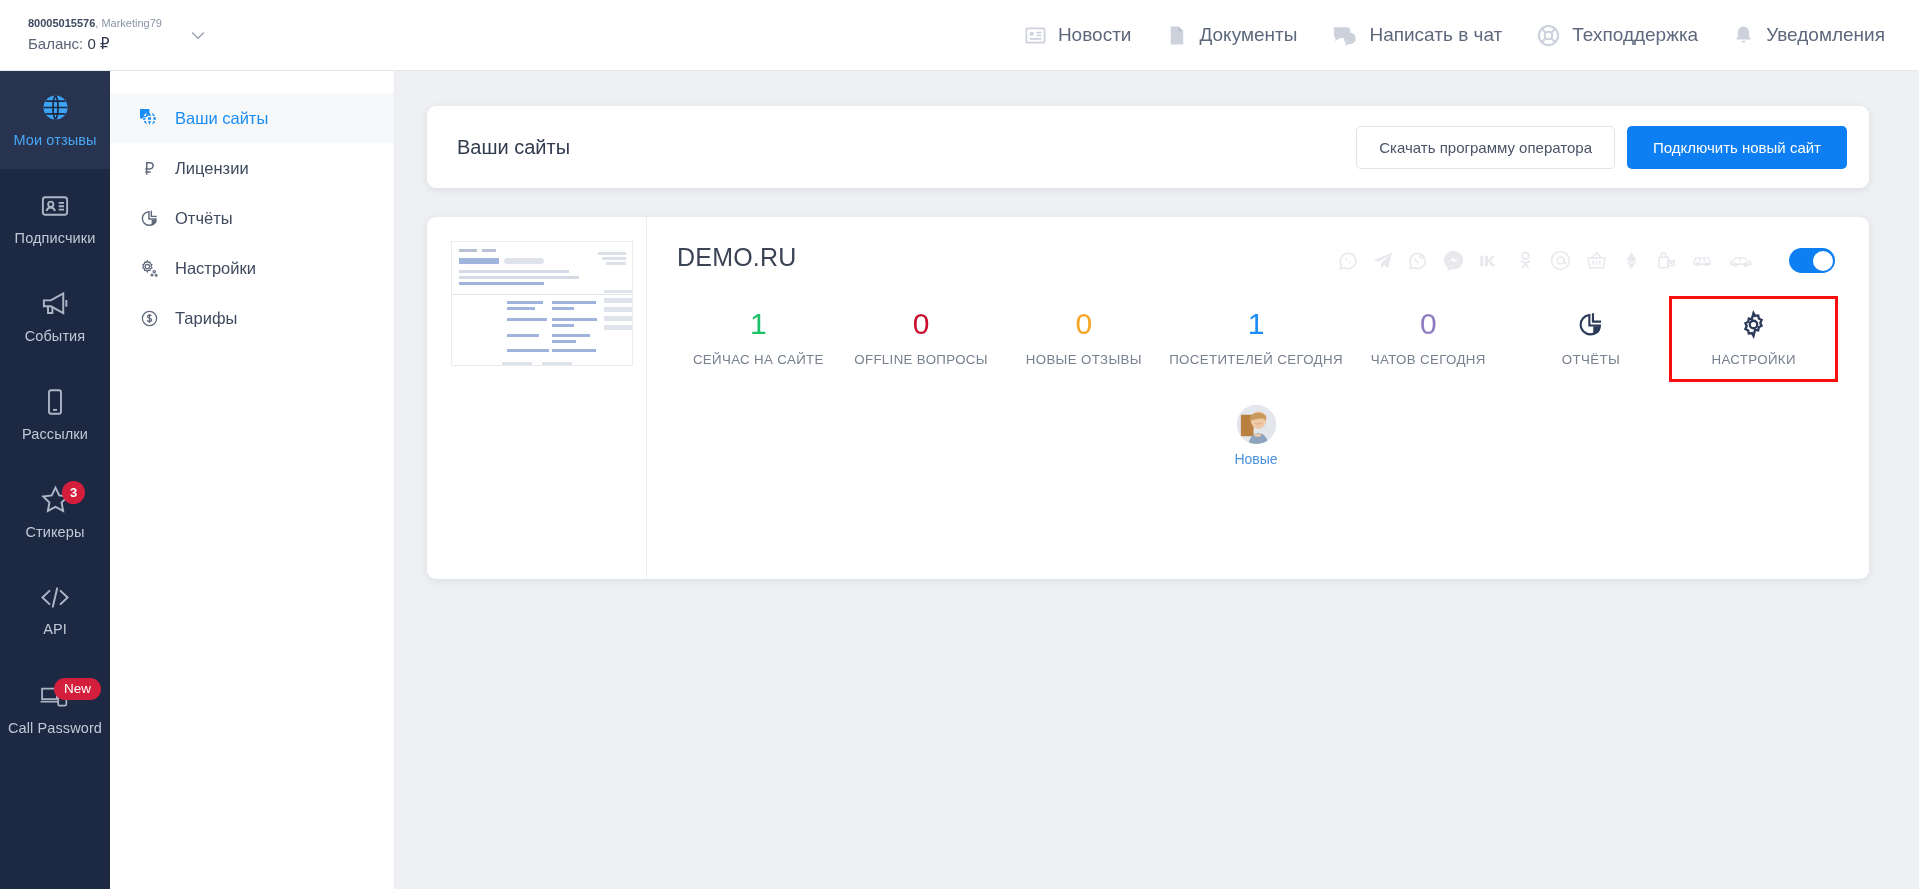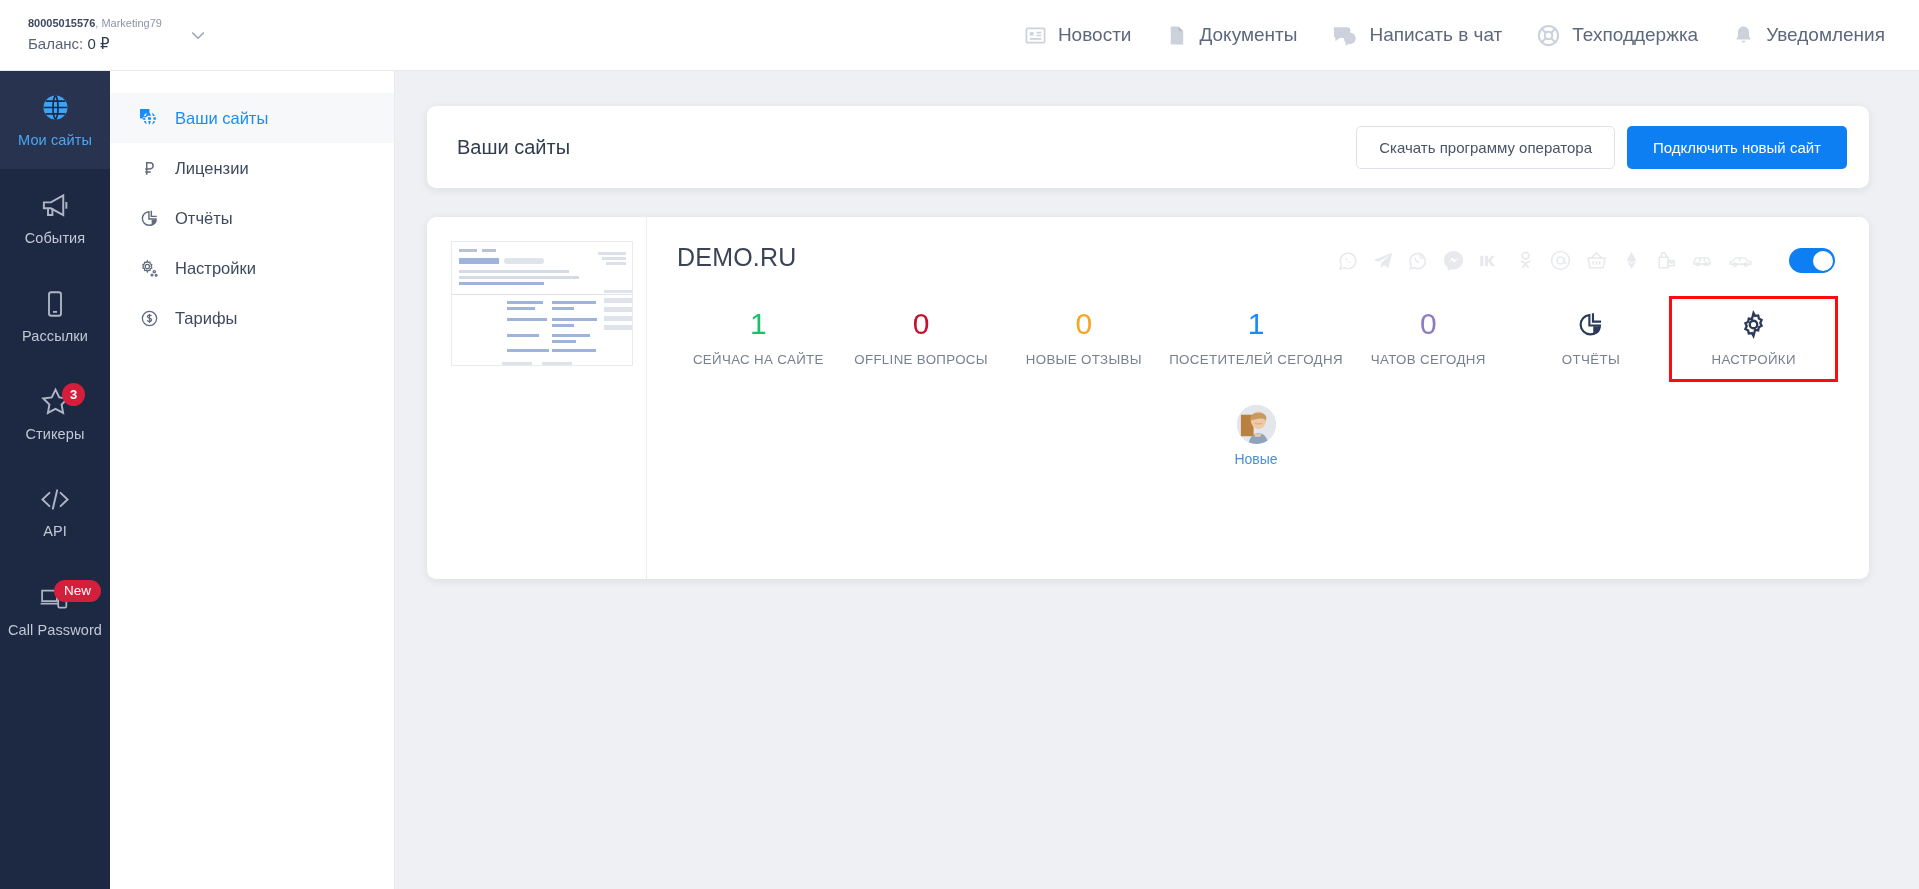--- a/index.html
+++ b/index.html
@@ -267,23 +267,34 @@
 
   <div class="rail-item active">
     <span class="rail-icon">
       <svg viewBox="0 0 24 24" width="31" height="31" fill="none" stroke="#3ca3f5" stroke-width="1.6">
         <circle cx="12" cy="12" r="9.3" fill="#3ca3f5" stroke="none"></circle>
         <g stroke="#1d2843" stroke-width="1.3">
           <path d="M2.9 12h18.2M12 2.8c2.6 2.6 2.6 15.8 0 18.4M12 2.8c-2.6 2.6-2.6 15.8 0 18.4M4.4 7h15.2M4.4 17h15.2"></path>
         </g>
       </svg>
     </span>
-    <span class="rail-label">Мои сайты</span>
-  </div>
-
+    <span class="rail-label">Мои отзывы</span>
+  </div>
+
+  <div class="rail-item">
+    <span class="rail-icon">
+      <svg viewBox="0 0 24 24" width="30" height="30" fill="none" stroke="currentColor" stroke-width="1.5">
+        <rect x="2.3" y="5" width="19.4" height="14" rx="2"></rect>
+        <circle cx="8.6" cy="10.6" r="2.1"></circle>
+        <path d="M5.2 16c.6-1.9 2-2.8 3.4-2.8s2.8.9 3.4 2.8"></path>
+        <path d="M15 9.5h4.2M15 12.2h4.2M15 14.9h4.2"></path>
+      </svg>
+    </span>
+    <span class="rail-label">Подписчики</span>
+  </div>
 
   <div class="rail-item">
     <span class="rail-icon">
       <svg viewBox="0 0 24 24" width="31" height="31" fill="none" stroke="currentColor" stroke-width="1.5">
         <path d="M3 9.6h5.4L18 4.2v15.2L8.4 14.2H3z"></path>
         <path d="M6.2 14.2v5.2h3.4v-5.2"></path>
         <path d="M20.4 9.3v5.2"></path>
       </svg>
     </span>
     <span class="rail-label">События</span>

